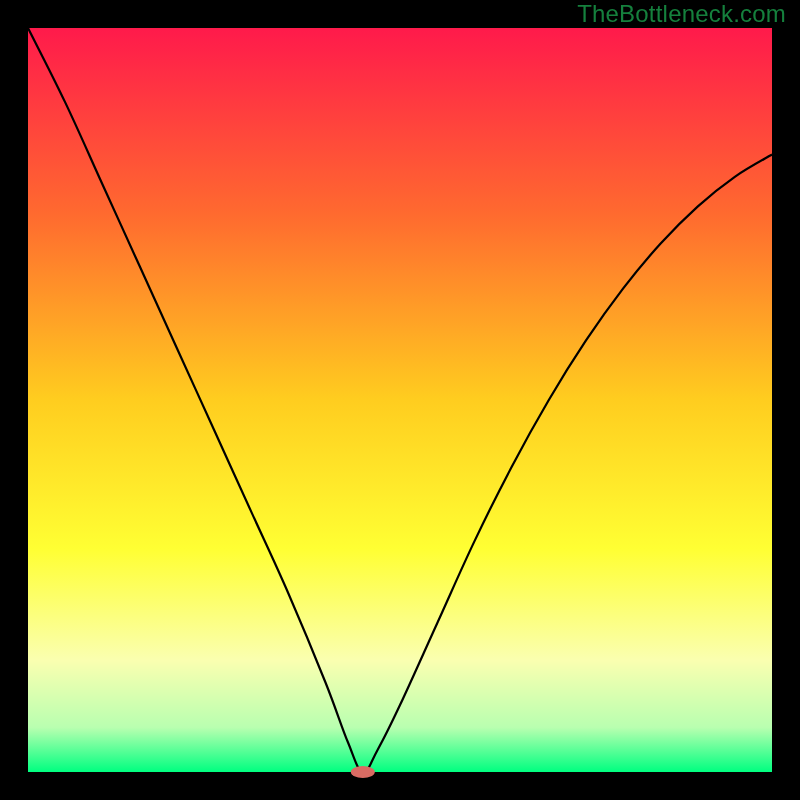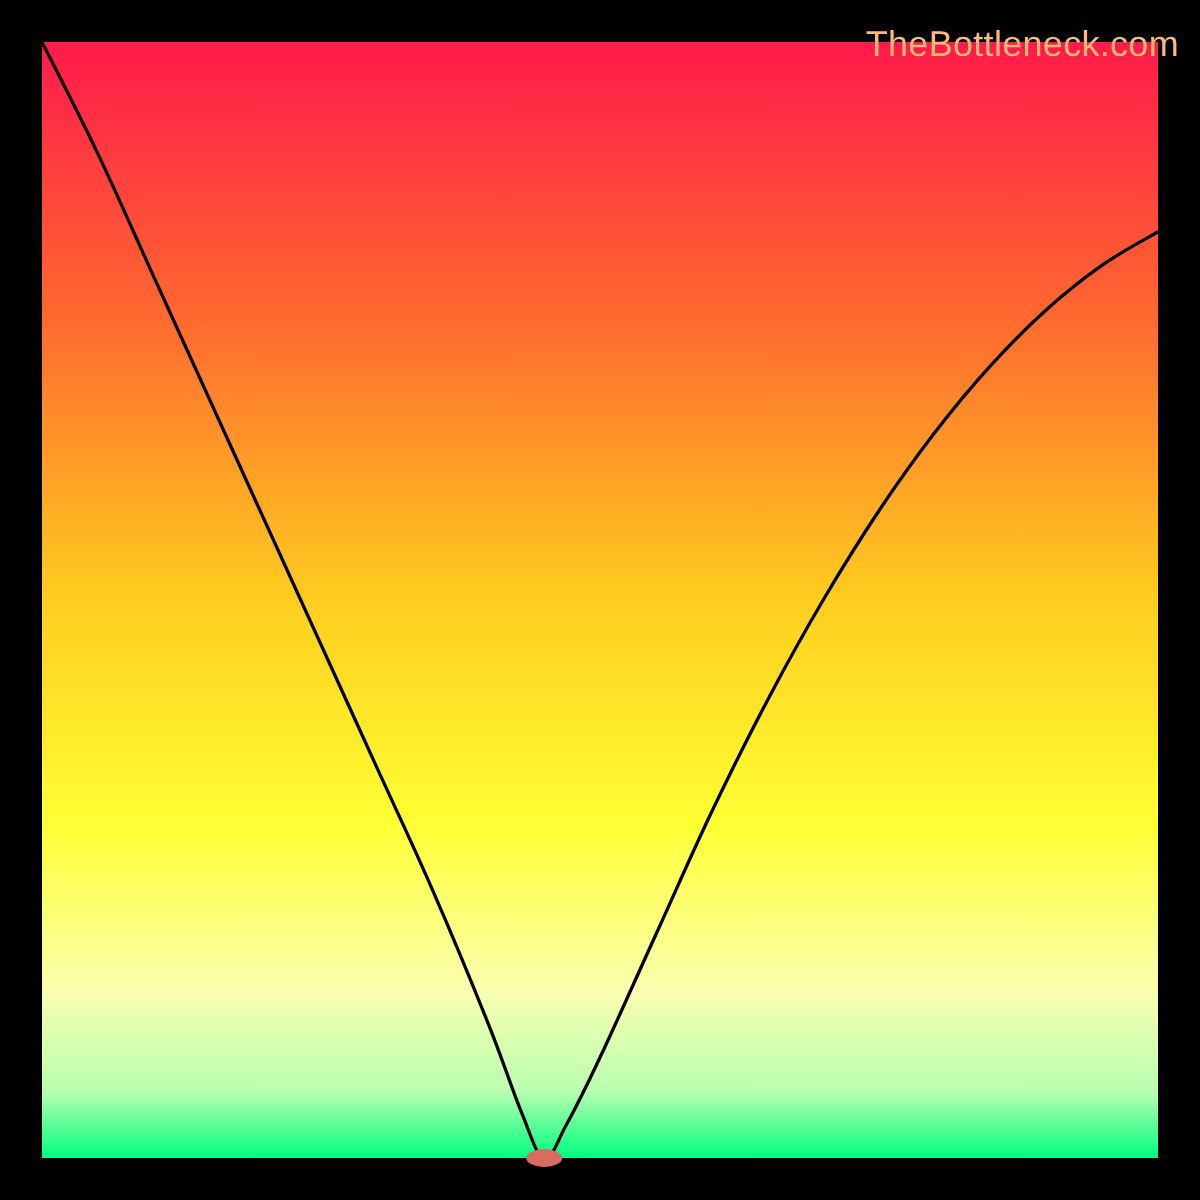--- a/index.html
+++ b/index.html
@@ -12,23 +12,23 @@
     font-family: Arial, Helvetica, sans-serif;
   }
   .frame {
     position: relative;
     width: 800px;
     height: 800px;
     background: #000;
   }
   .watermark {
     position: absolute;
-    top: 16px;
+    top: 0;
     right: 14px;
-    color: #fdba74;
+    color: #15803d;
     font-size: 24px;
     font-weight: 500;
     z-index: 10;
     letter-spacing: 0.2px;
     text-align: right;
   }
   svg {
     position: absolute;
     top: 0;
     left: 0;

